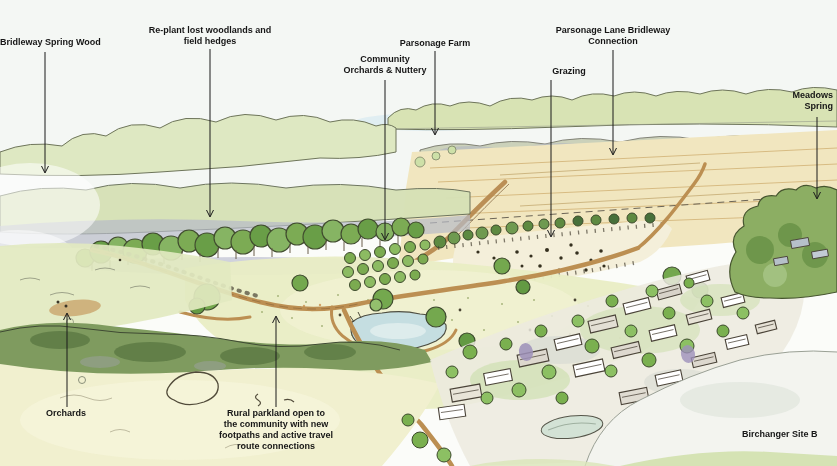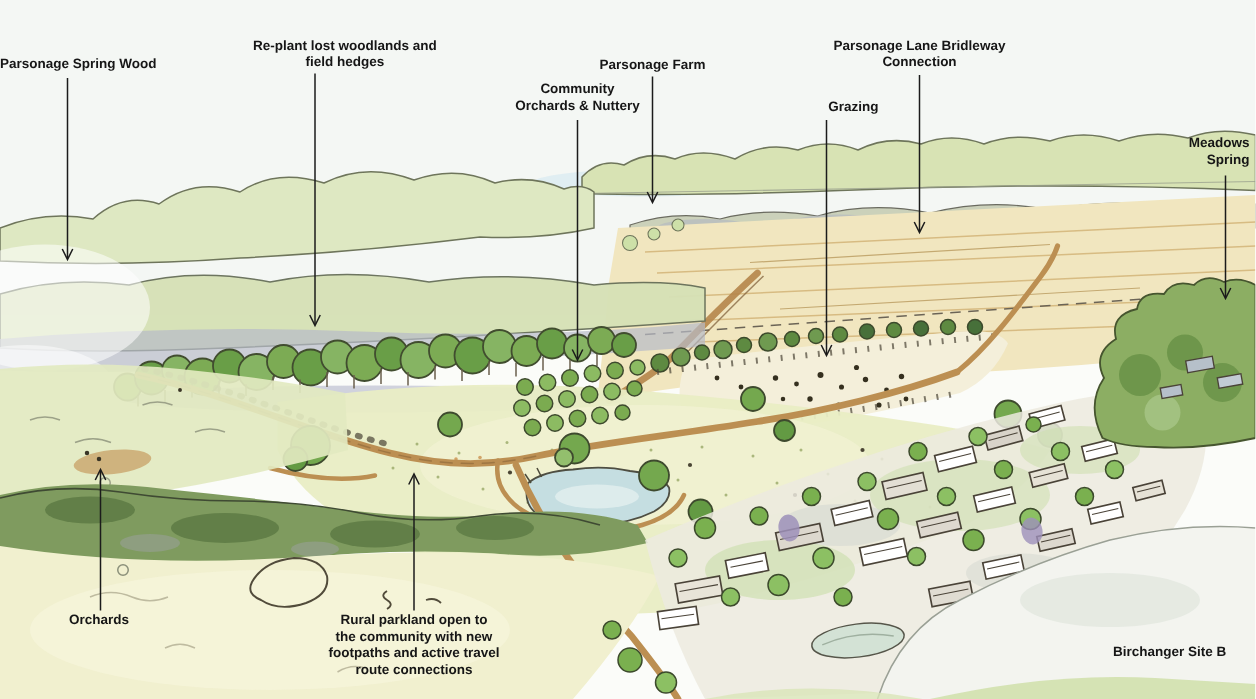--- a/index.html
+++ b/index.html
@@ -494,22 +494,22 @@
           <line x1="67" y1="407" x2="67" y2="314"></line>
           <polyline points="63.5,320 67,313 70.5,320"></polyline>
         </g>
     <g>
           <line x1="276" y1="407" x2="276" y2="317"></line>
           <polyline points="272.5,323 276,316 279.5,323"></polyline>
         </g>
   </g>
 </svg>
 
-<div class="lbl" style="left:0px;top:37px;">Parsonage Spring Wood</div>
-<div class="lbl center" style="left:210px;top:25px;width:134px;margin-left:20px;">Re-plant lost woodlands and
+<div class="lbl" style="left:0px;top:37px;">Bridleway Spring Wood</div>
+<div class="lbl center" style="left:210px;top:25px;width:134px;">Re-plant lost woodlands and
 field hedges</div>
 <div class="lbl center" style="left:385px;top:54px;width:120px;text-align:center;">Community
 Orchards &amp; Nuttery</div>
 <div class="lbl center" style="left:435px;top:38px;width:100px;">Parsonage Farm</div>
 <div class="lbl center" style="left:569px;top:66px;width:60px;">Grazing</div>
 <div class="lbl center" style="left:613px;top:25px;width:160px;">Parsonage Lane Bridleway
 Connection</div>
 <div class="lbl right" style="right:4px;top:90px;width:60px;">Meadows
 Spring</div>
 <div class="lbl center" style="left:66px;top:408px;width:60px;">Orchards</div>

